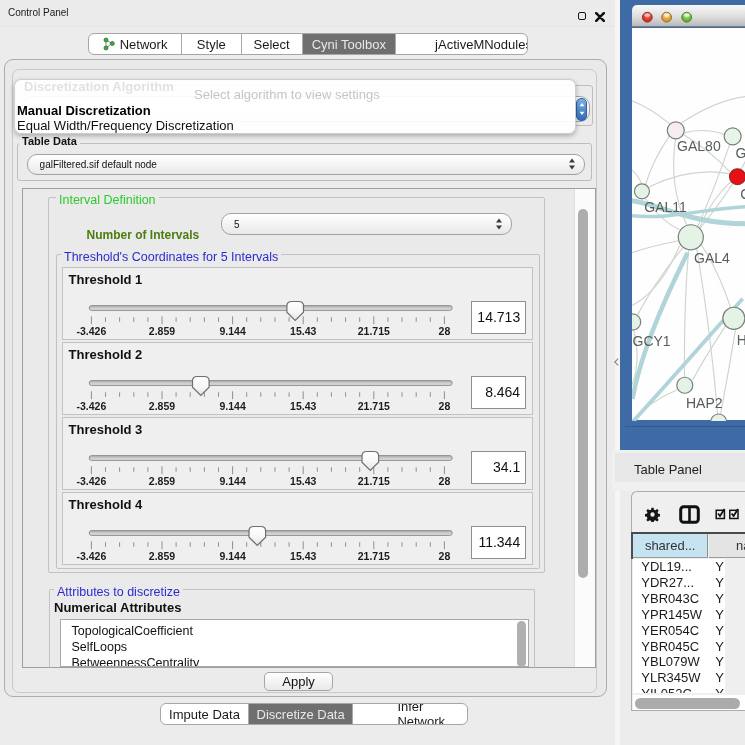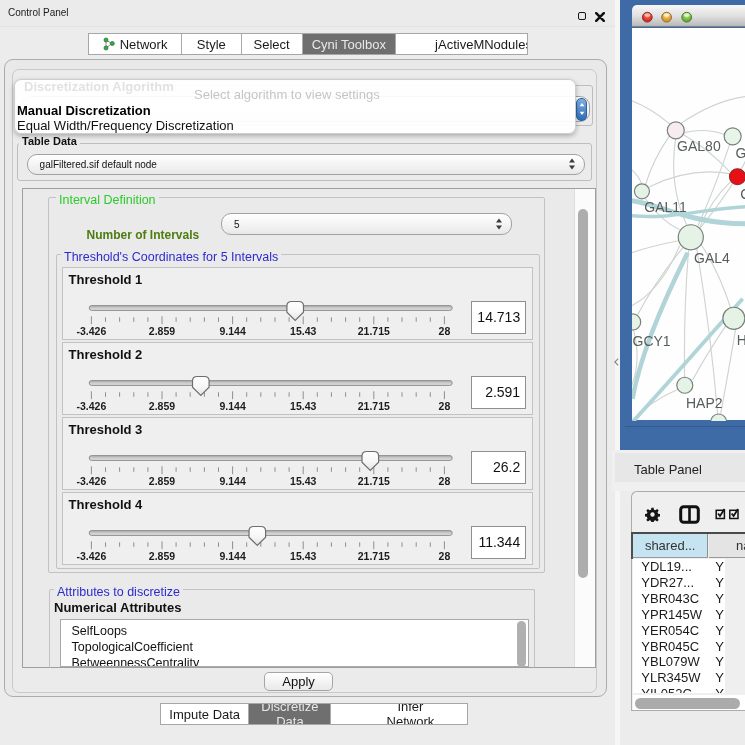--- a/index.html
+++ b/index.html
@@ -2,21 +2,21 @@
 <html><head><meta charset="utf-8"><style>
 * { margin:0; padding:0; box-sizing:border-box; }
 html,body { width:745px; height:745px; overflow:hidden; background:#ececec;
   font-family:"Liberation Sans", sans-serif; position:relative; }
 .abs { position:absolute; }
 
 #titlebar { position:absolute; left:0; top:0; width:615px; height:27px; background:#ebebeb; border-bottom:1px solid #e4e4e4; }
 #titletxt { position:absolute; left:8px; top:7px; font-size:10px; color:#1a1a1a; }
 #sqicon { position:absolute; left:578px; top:12px; width:8px; height:8px; border:1.7px solid #161616; border-radius:2px; }
 
-.seg { position:absolute; display:flex; background:#fff; border:1px solid #a6a6a6; border-radius:0; overflow:hidden; font-size:13px; color:#1a1a1a;text-align:center; }
+.seg { position:absolute; display:flex; background:#fff; border:1px solid #a6a6a6; border-radius:6px; overflow:hidden; font-size:13px; color:#1a1a1a; }
 .seg > div { display:flex; align-items:center; justify-content:center; border-right:1px solid #aaaaaa; }
 .seg > div:last-child { border-right:none;padding-left:44px; }
 .seg .sel { background:#6f6f6f; color:#e8e8e8; }
 #topseg { left:88px; top:33px; width:440px; height:22px; }
 #botseg { left:160px; top:703px; width:308px; height:22px; }
 
 #panelA { position:absolute; left:4px; top:59px; width:603px; height:638px; background:#e9e9e9; border:1px solid #acacac; border-radius:9px; }
 #panelB { position:absolute; left:12px; top:69px; width:585px; height:624px; background:#ebebeb; border:1px solid #c9c9c9; border-radius:7px; }
 .tbox { position:absolute; border:1px solid #bdbdbd; border-radius:3px; }
 .tboxlab { position:absolute; background:#ebebeb; padding:0 3px; font-size:11px; }
@@ -164,35 +164,35 @@
       <path d="M28.4,48.3V56.2 M42.5,49.3V53.8 M56.6,49.3V53.8 M70.8,49.3V53.8 M84.9,49.3V53.8 M99.0,48.3V56.2 M113.1,49.3V53.8 M127.2,49.3V53.8 M141.4,49.3V53.8 M155.5,49.3V53.8 M169.6,48.3V56.2 M183.7,49.3V53.8 M197.8,49.3V53.8 M212.0,49.3V53.8 M226.1,49.3V53.8 M240.2,48.3V56.2 M254.3,49.3V53.8 M268.4,49.3V53.8 M282.6,49.3V53.8 M296.7,49.3V53.8 M310.8,48.3V56.2 M324.9,49.3V53.8 M339.0,49.3V53.8 M353.2,49.3V53.8 M367.3,49.3V53.8 M381.4,48.3V56.2" stroke="#8f8f8f" stroke-width="1" fill="none"></path>
       <text x="28.4" y="66.5" font-size="10.5" font-weight="bold" fill="#1c1c1c" text-anchor="middle">-3.426</text>
       <text x="99.0" y="66.5" font-size="10.5" font-weight="bold" fill="#1c1c1c" text-anchor="middle">2.859</text>
       <text x="169.6" y="66.5" font-size="10.5" font-weight="bold" fill="#1c1c1c" text-anchor="middle">9.144</text>
       <text x="240.2" y="66.5" font-size="10.5" font-weight="bold" fill="#1c1c1c" text-anchor="middle">15.43</text>
       <text x="310.8" y="66.5" font-size="10.5" font-weight="bold" fill="#1c1c1c" text-anchor="middle">21.715</text>
       <text x="381.4" y="66.5" font-size="10.5" font-weight="bold" fill="#1c1c1c" text-anchor="middle">28</text>
       <path d="M129.5,38.0 Q129.5,33.5 134.2,33.5 L141.4,33.5 Q146.1,33.5 146.1,38.0 L146.1,44.3 L137.8,52.4 L129.5,44.3 Z" fill="url(#thm)" stroke="#6e6e6e" stroke-width="1.2"></path>
     </svg>
 <div class="tlabel">Threshold 2</div>
-<div class="vbox">2.591</div>
+<div class="vbox">8.464</div>
 </div><div class="tpanel" style="top:417px">
 <svg width="0" height="0"></svg><svg class="tsvg" width="472" height="72" viewBox="0 0 472 72">
       <rect x="26.2" y="37.6" width="363" height="4.8" rx="2.4" fill="url(#trk)" stroke="#8f8f8f" stroke-width="1"></rect>
       <path d="M28.4,48.3V56.2 M42.5,49.3V53.8 M56.6,49.3V53.8 M70.8,49.3V53.8 M84.9,49.3V53.8 M99.0,48.3V56.2 M113.1,49.3V53.8 M127.2,49.3V53.8 M141.4,49.3V53.8 M155.5,49.3V53.8 M169.6,48.3V56.2 M183.7,49.3V53.8 M197.8,49.3V53.8 M212.0,49.3V53.8 M226.1,49.3V53.8 M240.2,48.3V56.2 M254.3,49.3V53.8 M268.4,49.3V53.8 M282.6,49.3V53.8 M296.7,49.3V53.8 M310.8,48.3V56.2 M324.9,49.3V53.8 M339.0,49.3V53.8 M353.2,49.3V53.8 M367.3,49.3V53.8 M381.4,48.3V56.2" stroke="#8f8f8f" stroke-width="1" fill="none"></path>
       <text x="28.4" y="66.5" font-size="10.5" font-weight="bold" fill="#1c1c1c" text-anchor="middle">-3.426</text>
       <text x="99.0" y="66.5" font-size="10.5" font-weight="bold" fill="#1c1c1c" text-anchor="middle">2.859</text>
       <text x="169.6" y="66.5" font-size="10.5" font-weight="bold" fill="#1c1c1c" text-anchor="middle">9.144</text>
       <text x="240.2" y="66.5" font-size="10.5" font-weight="bold" fill="#1c1c1c" text-anchor="middle">15.43</text>
       <text x="310.8" y="66.5" font-size="10.5" font-weight="bold" fill="#1c1c1c" text-anchor="middle">21.715</text>
       <text x="381.4" y="66.5" font-size="10.5" font-weight="bold" fill="#1c1c1c" text-anchor="middle">28</text>
       <path d="M299.0,38.0 Q299.0,33.5 303.7,33.5 L310.9,33.5 Q315.6,33.5 315.6,38.0 L315.6,44.3 L307.3,52.4 L299.0,44.3 Z" fill="url(#thm)" stroke="#6e6e6e" stroke-width="1.2"></path>
     </svg>
 <div class="tlabel">Threshold 3</div>
-<div class="vbox">26.2</div>
+<div class="vbox">34.1</div>
 </div><div class="tpanel" style="top:492px">
 <svg width="0" height="0"></svg><svg class="tsvg" width="472" height="72" viewBox="0 0 472 72">
       <rect x="26.2" y="37.6" width="363" height="4.8" rx="2.4" fill="url(#trk)" stroke="#8f8f8f" stroke-width="1"></rect>
       <path d="M28.4,48.3V56.2 M42.5,49.3V53.8 M56.6,49.3V53.8 M70.8,49.3V53.8 M84.9,49.3V53.8 M99.0,48.3V56.2 M113.1,49.3V53.8 M127.2,49.3V53.8 M141.4,49.3V53.8 M155.5,49.3V53.8 M169.6,48.3V56.2 M183.7,49.3V53.8 M197.8,49.3V53.8 M212.0,49.3V53.8 M226.1,49.3V53.8 M240.2,48.3V56.2 M254.3,49.3V53.8 M268.4,49.3V53.8 M282.6,49.3V53.8 M296.7,49.3V53.8 M310.8,48.3V56.2 M324.9,49.3V53.8 M339.0,49.3V53.8 M353.2,49.3V53.8 M367.3,49.3V53.8 M381.4,48.3V56.2" stroke="#8f8f8f" stroke-width="1" fill="none"></path>
       <text x="28.4" y="66.5" font-size="10.5" font-weight="bold" fill="#1c1c1c" text-anchor="middle">-3.426</text>
       <text x="99.0" y="66.5" font-size="10.5" font-weight="bold" fill="#1c1c1c" text-anchor="middle">2.859</text>
       <text x="169.6" y="66.5" font-size="10.5" font-weight="bold" fill="#1c1c1c" text-anchor="middle">9.144</text>
       <text x="240.2" y="66.5" font-size="10.5" font-weight="bold" fill="#1c1c1c" text-anchor="middle">15.43</text>
       <text x="310.8" y="66.5" font-size="10.5" font-weight="bold" fill="#1c1c1c" text-anchor="middle">21.715</text>
       <text x="381.4" y="66.5" font-size="10.5" font-weight="bold" fill="#1c1c1c" text-anchor="middle">28</text>
@@ -200,33 +200,33 @@
     </svg>
 <div class="tlabel">Threshold 4</div>
 <div class="vbox">11.344</div>
 </div>
 
 
 <div class="grp" style="left:49px;top:588.5px;width:486px;height:79px;border-bottom:none"></div>
 <div class="grplab" style="left:54px;top:581.5px;color:#2b2bd0">Attributes to discretize</div>
 <div class="abs" style="left:54px;top:599.5px;font-size:13px;font-weight:bold;color:#111">Numerical Attributes</div>
 <div id="attrlist">
+    <div>TopologicalCoefficient</div>
     <div>SelfLoops</div>
-    <div>TopologicalCoefficient</div>
     <div>BetweennessCentrality</div>
   </div>
 <div class="abs" style="left:516.7px;top:621.3px;width:9.8px;height:45.7px;background:#b0b0b0;border-radius:5px"></div>
 <div class="abs" style="left:0;top:667px;width:597px;height:2px;"></div>
 
 <div id="apply">Apply</div>
 
 
 <div class="seg" id="botseg">
   <div style="width:88.4px">Impute Data</div>
-  <div style="width:82px" class="sel">Discretize Data</div>
+  <div style="width:105px" class="sel">Discretize Data</div>
   <div style="width:114px">Infer Network</div>
 </div>
 
 
 <div id="wash">
     <div class="m1">Manual Discretization</div>
     <div class="m2">Equal Width/Frequency Discretization</div>
   </div>
 <div class="abs" style="left:24px;top:79px;font-size:13px;font-weight:bold;color:rgba(40,40,40,0.13)">Discretization Algorithm</div>
 <div class="abs" style="left:194px;top:87px;font-size:13px;color:rgba(90,90,90,0.35)">Select algorithm to view settings</div>

